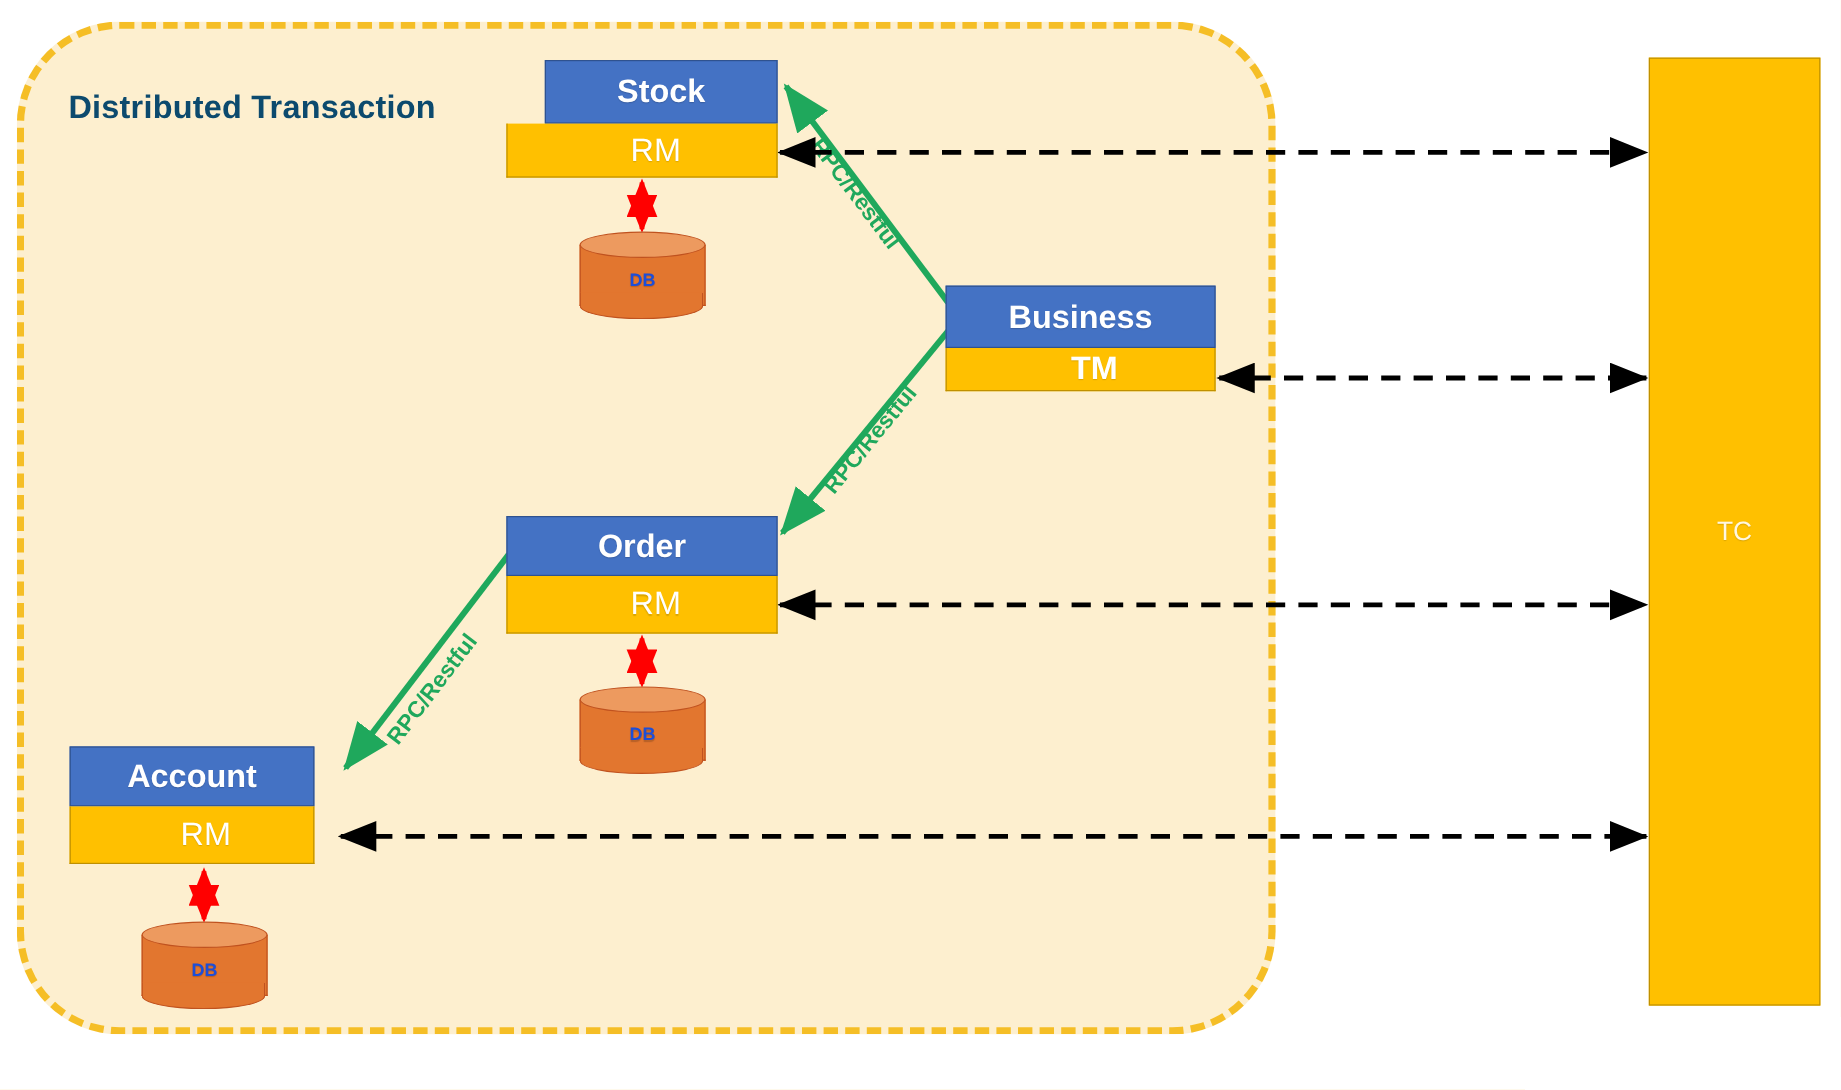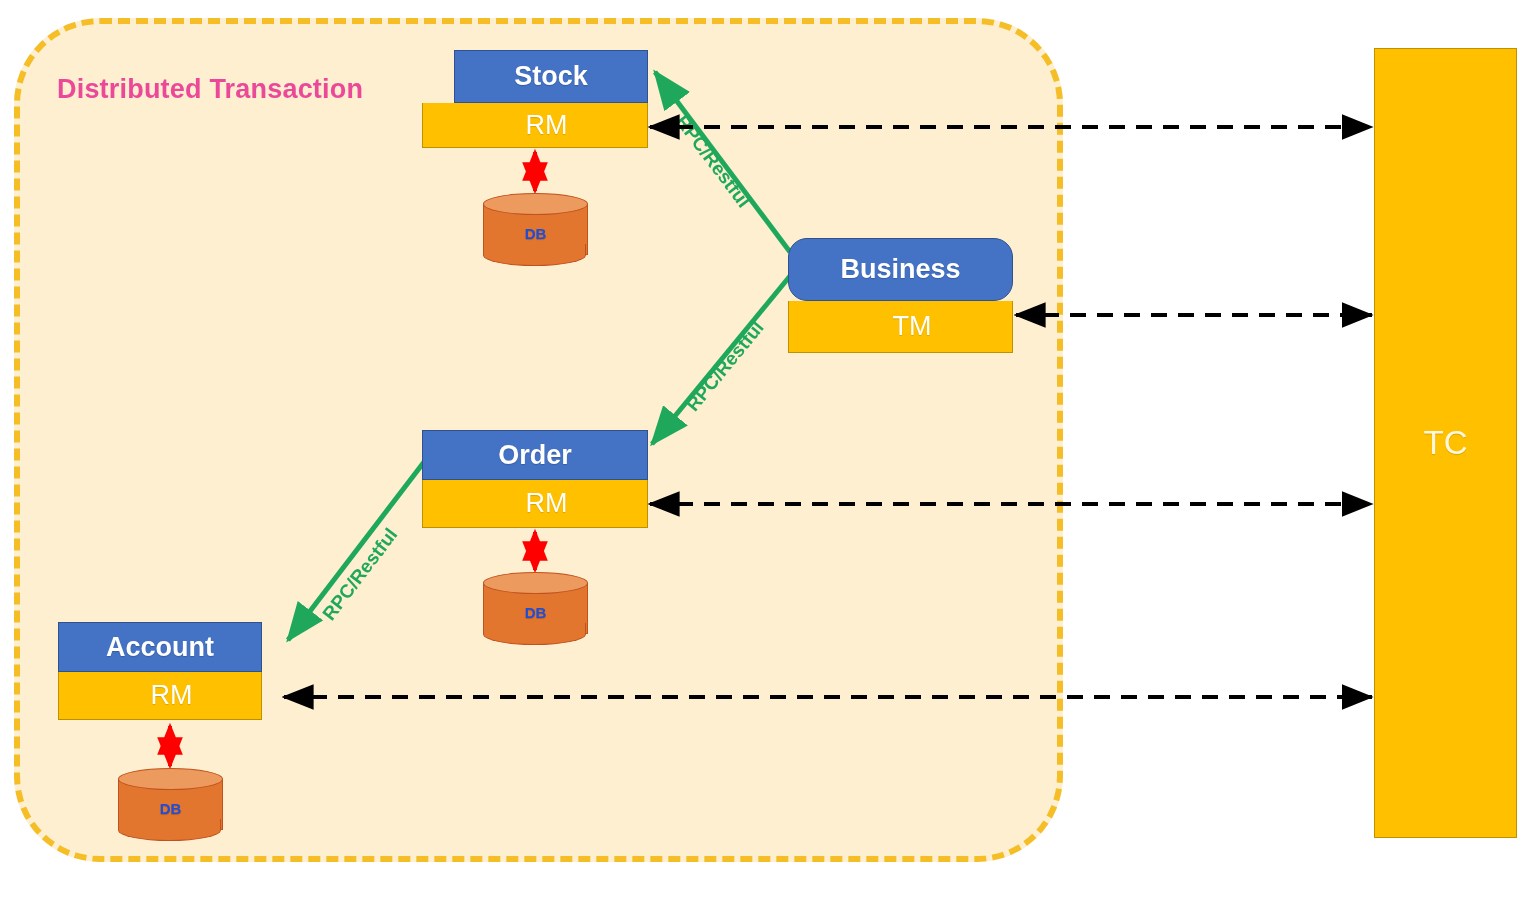--- a/index.html
+++ b/index.html
@@ -16,21 +16,21 @@
     position:absolute;
     left:14px;top:18px;width:1049px;height:844px;
     box-sizing:border-box;
     background:#FDEFCF;
     border:6px dashed #F5BE26;
     border-radius:86px;
   }
   .dt-title{
     position:absolute;left:57px;top:74px;
     font-size:27px;font-weight:bold;
-    color:#ec4899;
+    color:#0c4a6e;
     letter-spacing:0.2px;
     white-space:nowrap;
   }
 
   
   .node{position:absolute;box-sizing:border-box;}
   .node .hdr{
     box-sizing:border-box;
     background:#4472C4;
     border:1px solid #2F528F;
@@ -51,29 +51,29 @@
     padding-left:23px;
   }
 
   #node-stock   {left:422px;top:50px;width:226px;}
   #node-stock   .hdr{height:53px;margin-left:32px;} #node-stock .role{height:45px;}
   #node-order   {left:422px;top:430px;width:226px;}
   #node-order   .hdr{height:50px;} #node-order .role{height:48px;}
   #node-account {left:58px;top:622px;width:204px;}
   #node-account .hdr{height:50px;} #node-account .role{height:48px;}
   #node-business{left:788px;top:238px;width:225px;}
-  #node-business .hdr{height:63px;border-radius:19px;} #node-business .role{height:52px;}
+  #node-business .hdr{height:52px;} #node-business .role{height:36px;font-weight:bold;}
 
   
   #tc-block{
     position:absolute;left:1374px;top:48px;width:143px;height:790px;
     box-sizing:border-box;
     background:#FFC000;border:1px solid #BF9000;
     display:flex;align-items:center;justify-content:center;
-    color:#FFF7E0;font-size:33px;
+    color:#FFF7E0;font-size:22px;
     text-shadow:0 1px 1px rgba(0,0,0,.15);
   }
 
   
   .db{position:absolute;}
   .db .top{
     position:absolute;left:0;top:0;width:100%;height:22px;
     background:#ED9A5F;border:1px solid #C0521F;border-radius:50%;
     box-sizing:border-box;z-index:2;
   }

